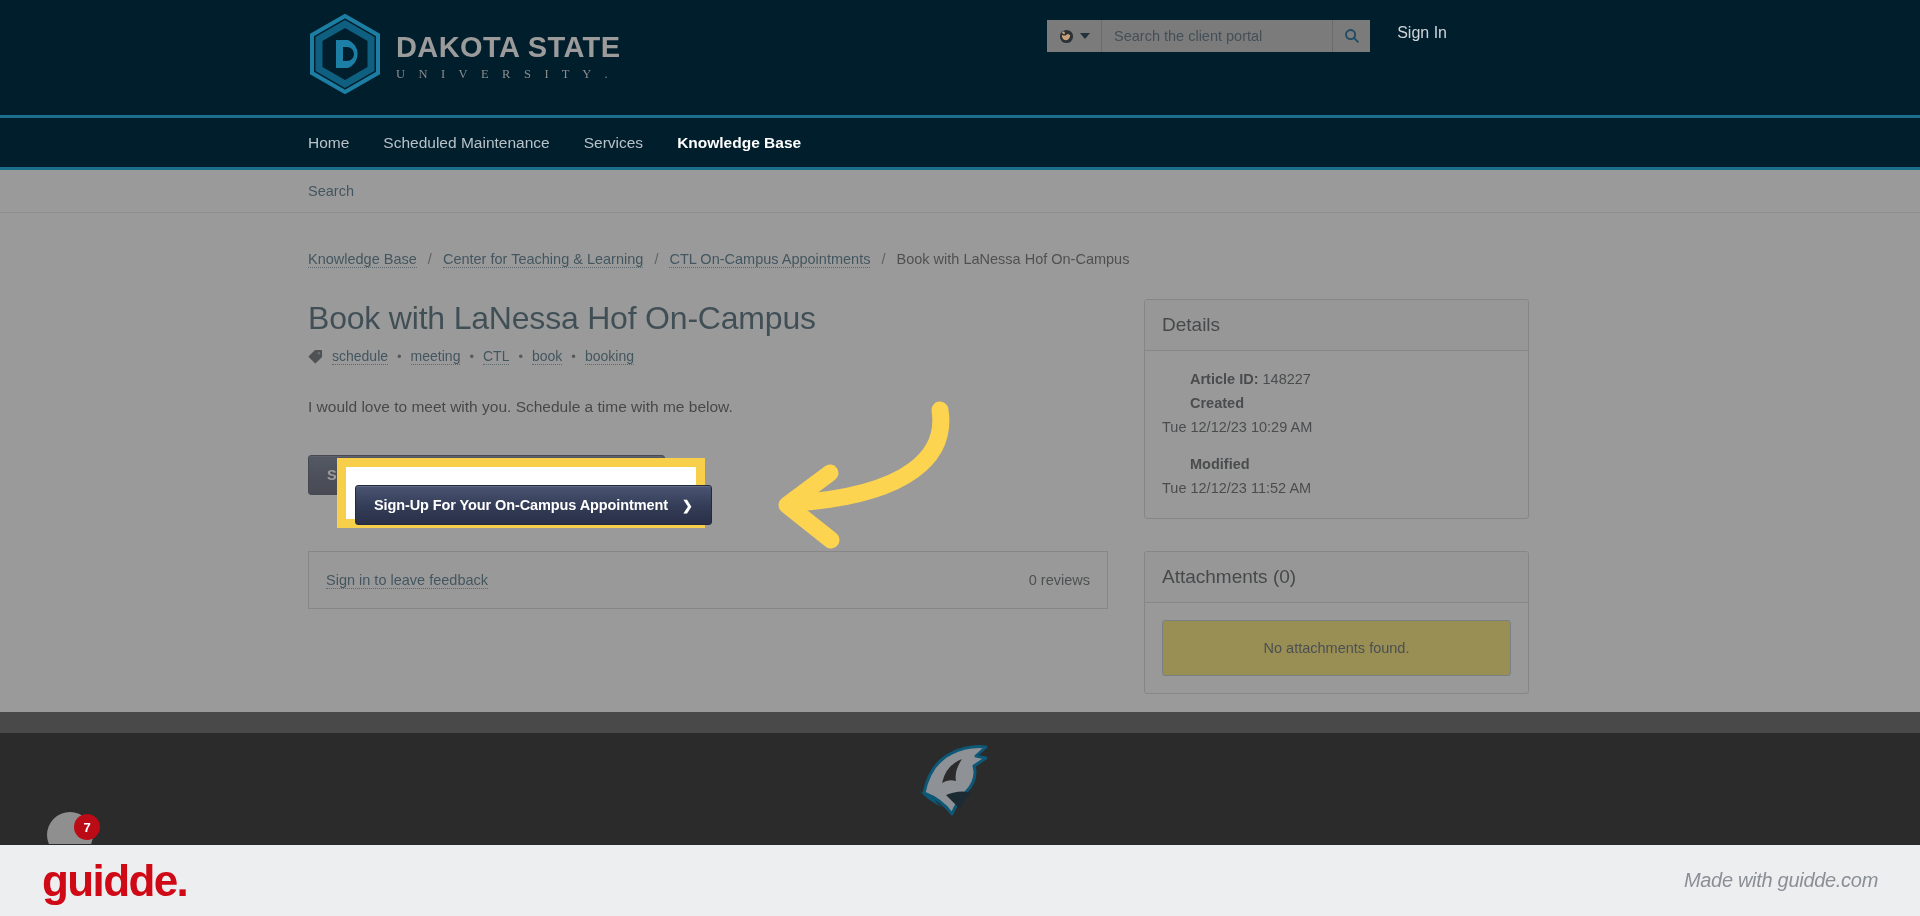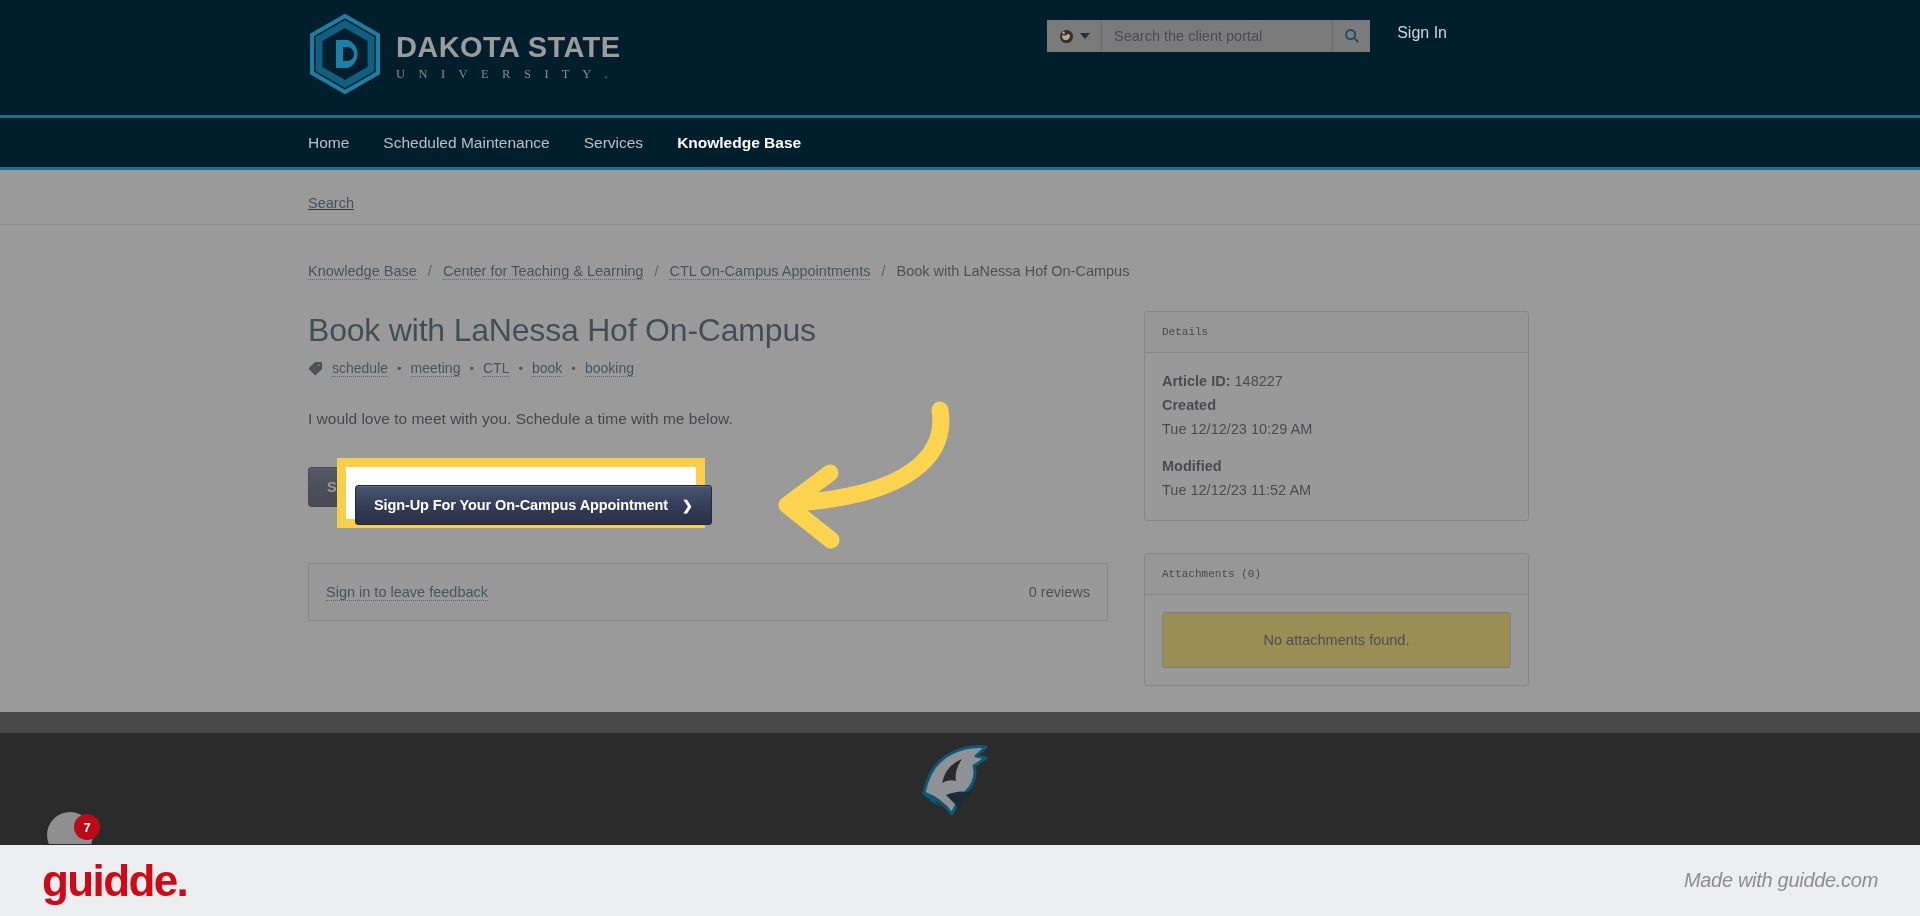--- a/index.html
+++ b/index.html
@@ -82,21 +82,21 @@
   }
   .nav-link {
     font-size: 15.5px; color: #b9c2c8; text-decoration: none;
     padding: 0 17px; cursor: pointer; line-height: 52px;
   }
   .nav-link.first { padding-left: 0; }
   .nav-link.active { color: #ffffff; font-weight: bold; }
 
   
   .secnav { height: 43px; background: #ffffff; border-bottom: 1px solid #dcdcdc; }
-  .secnav-inner { width: 1330px; margin: 12px auto; padding-left: 13px; text-decoration: underline; }
+  .secnav-inner { width: 1330px; margin: 0 auto; padding-left: 13px; }
   .secnav a {
     font-size: 14.5px; color: #1b4a63; text-decoration: none;
     line-height: 43px; cursor: pointer;
   }
 
   
   .pagebody { width: 1330px; margin: 0 auto; padding: 0 13px; }
 
   .crumbs { padding-top: 38px; font-size: 14.5px; color: #3d3d3d; }
   .crumbs a {
@@ -150,27 +150,26 @@
     font-size: 14.5px; color: #1b4a63; text-decoration: none;
     border-bottom: 1px dotted #5a7f92; cursor: pointer;
   }
   .fbcount { font-size: 14.5px; color: #33393d; }
 
   
   .panel { border: 1px solid #cbcbcb; background: #fcfcfc; border-radius: 3px; }
   .panel + .panel { margin-top: 32px; }
   .panel-hd {
     padding: 14px 17px; border-bottom: 1px solid #cbcbcb;
-    font-size: 11px; color: #22282c; background: #f7f7f7;
+    font-size: 19px; color: #22282c; background: #f7f7f7;
     border-radius: 3px 3px 0 0;
-    font-family: Liberation Mono, monospace;
   }
   .panel-bd { padding: 17px; font-size: 14.5px; color: #2c3135; }
   .det-row { line-height: 1.65; }
-  .det-lbl { font-weight: bold; }
+  .det-lbl { font-weight: bold; margin-left: 28px; }
   .det-gap { height: 13px; }
   .noatt {
     background: #fde047; border: 1px solid #a6bcca; border-radius: 3px;
     text-align: center; padding: 19px 0; font-size: 14.5px; color: #2b3b47;
   }
 
   
   .pgfooter {
     position: absolute; left: 0; top: 712px; width: 1920px; height: 133px;
     background: #2b2b2b; display: flex; align-items: center; justify-content: center;

